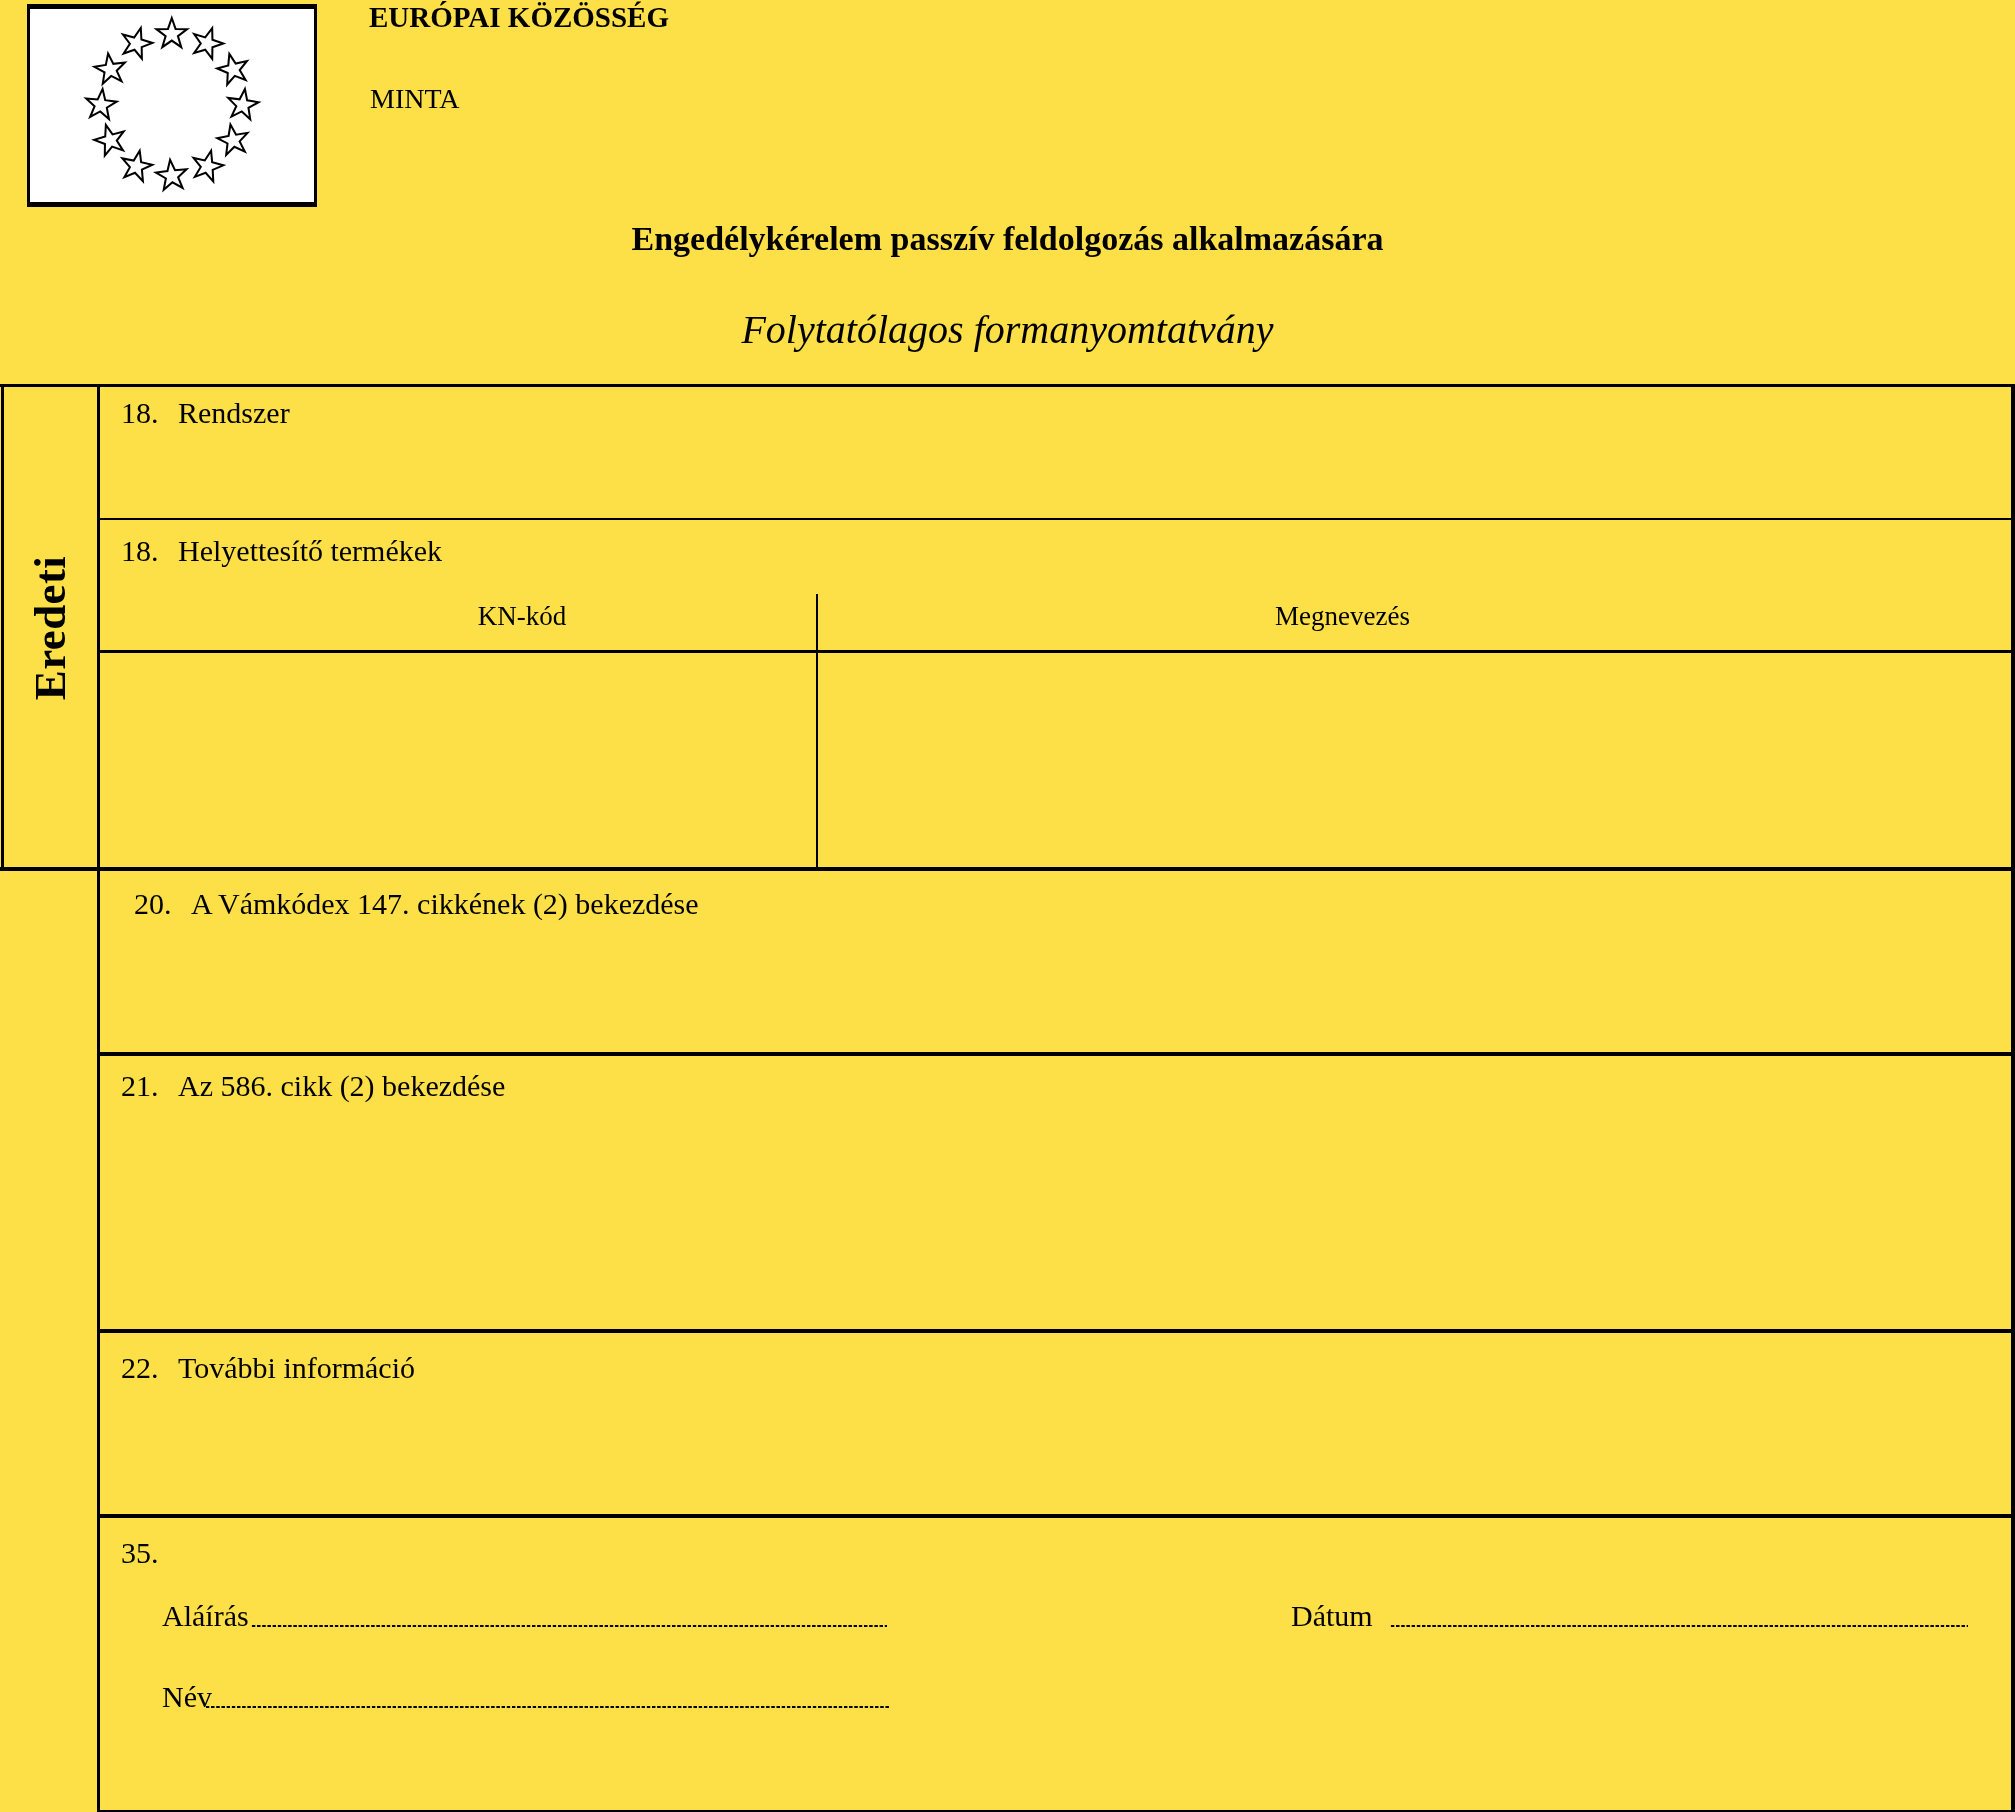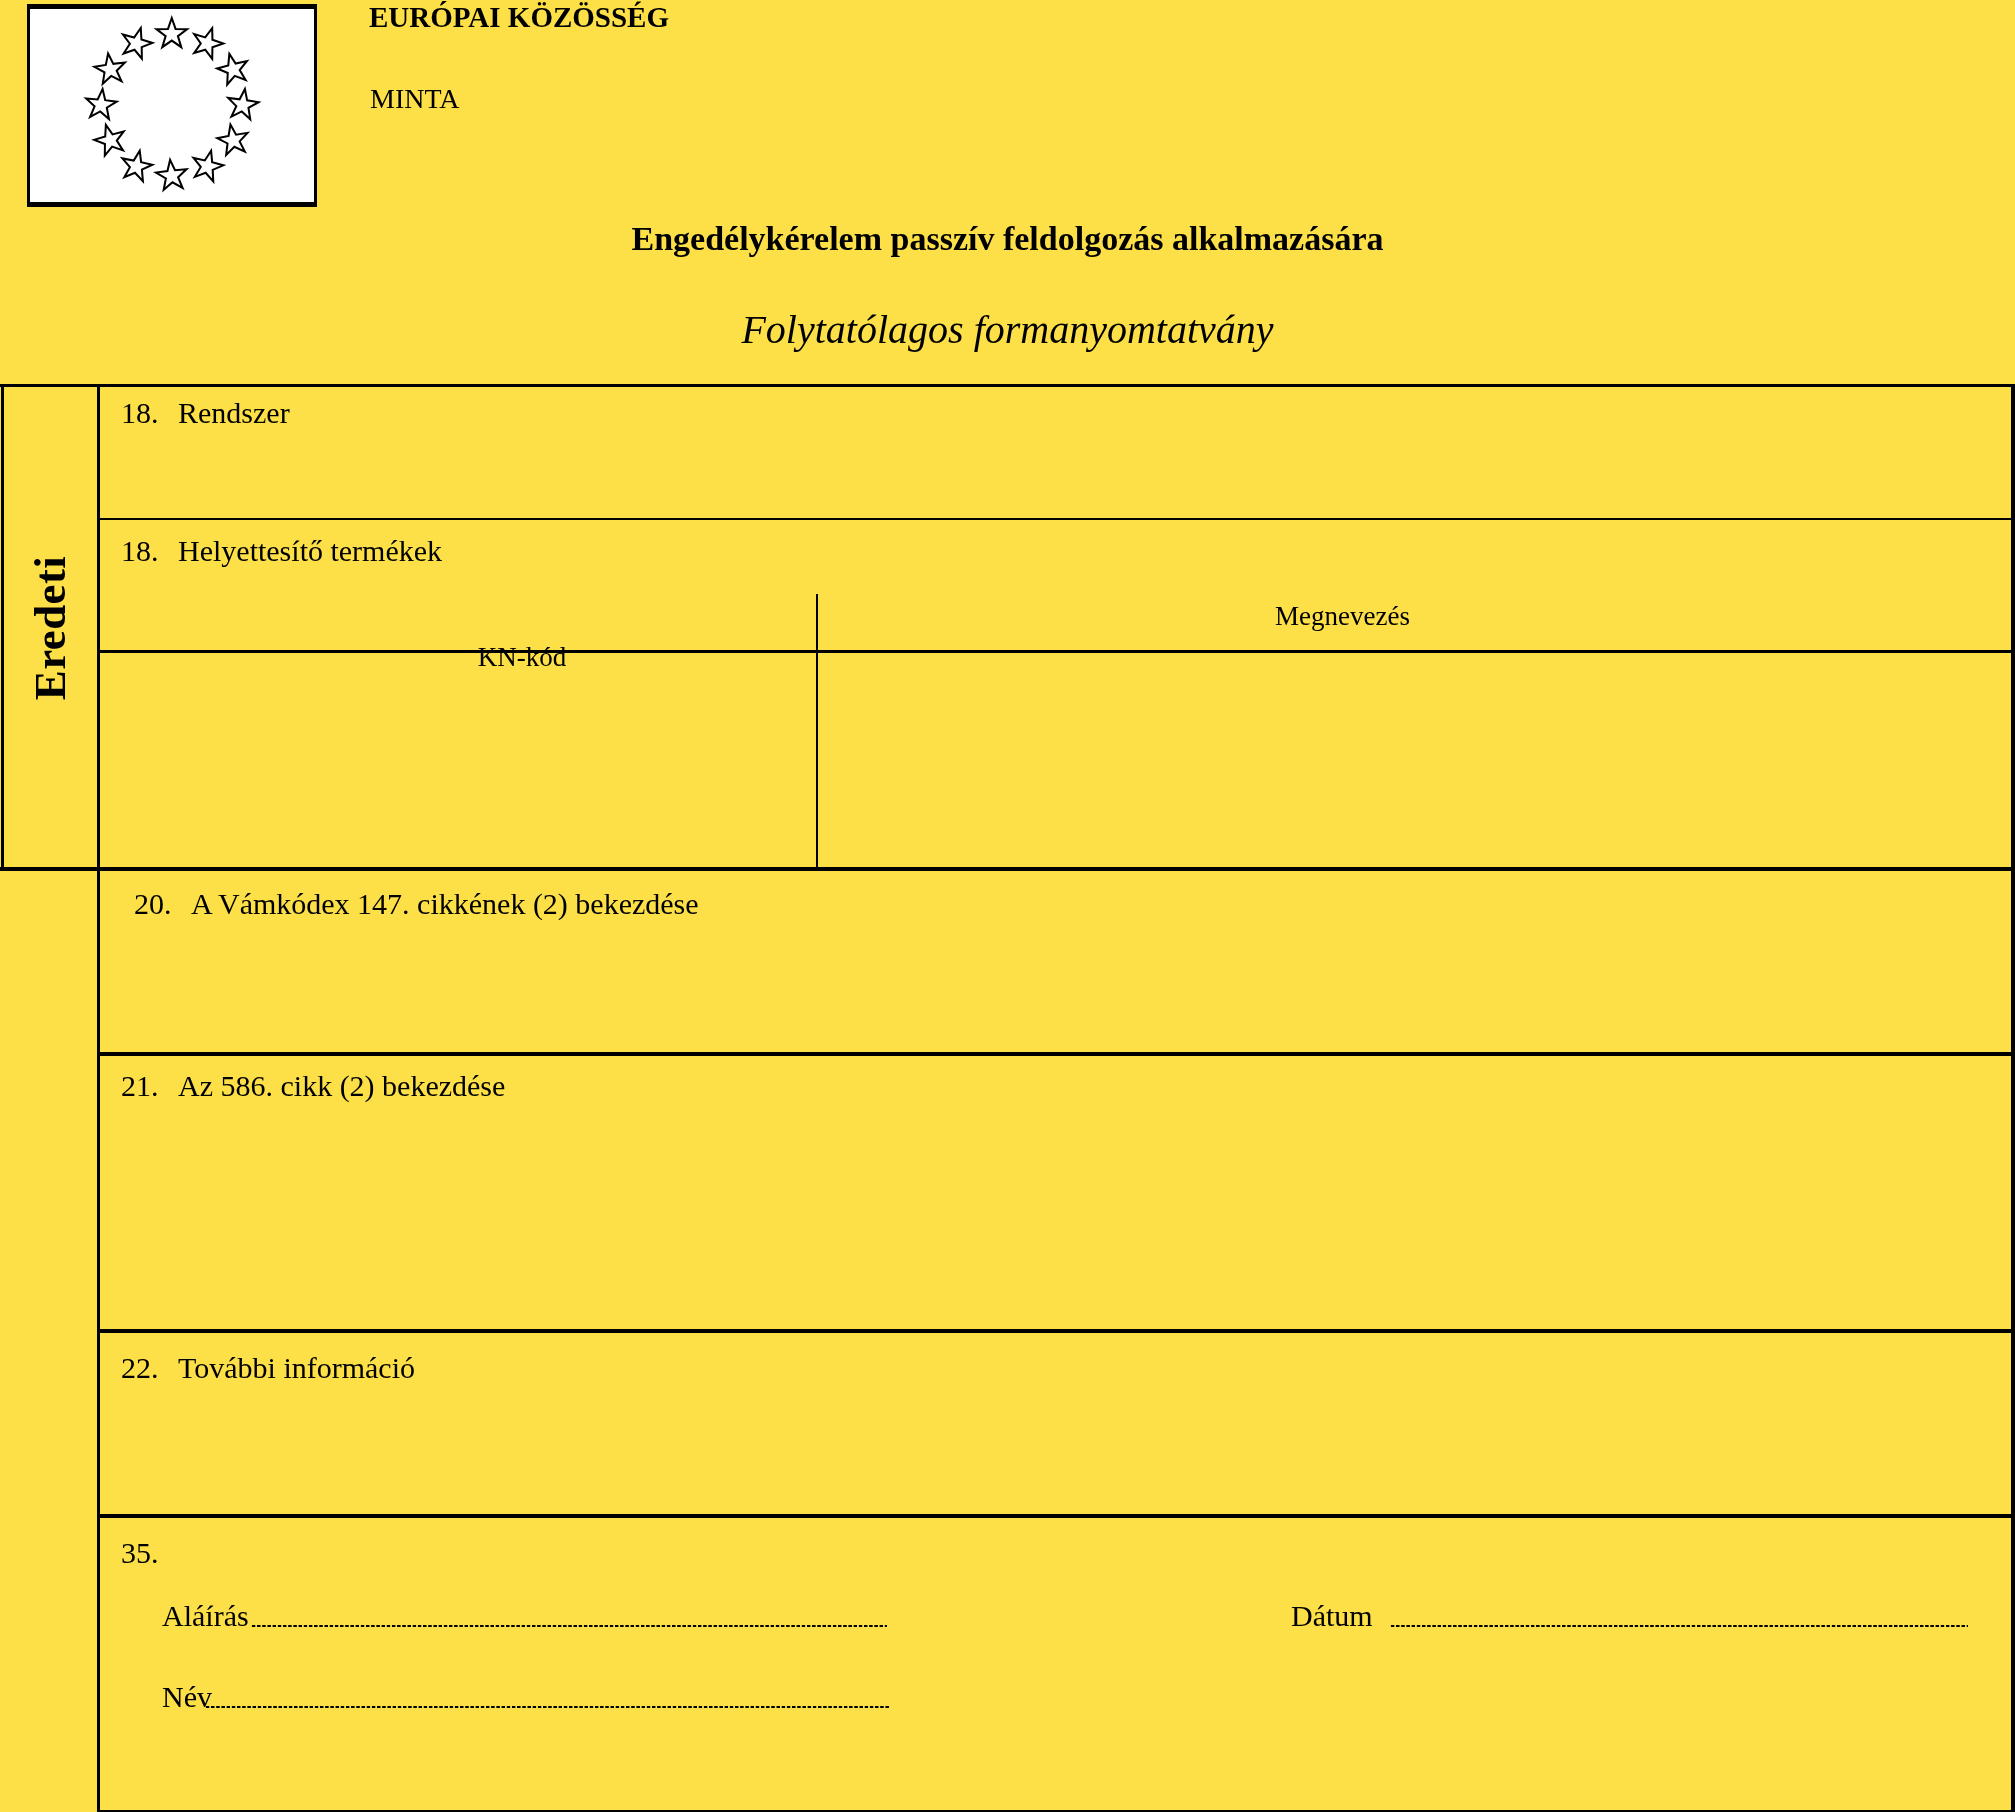--- a/index.html
+++ b/index.html
@@ -92,21 +92,21 @@
     <span>Eredeti</span>
   </div>
 
   <div class="row-label" style="left:121px; top:396px;">
     <span class="num">18.</span><span>Rendszer</span>
   </div>
 
   <div class="row-label" style="left:121px; top:534px;">
     <span class="num">18.</span><span>Helyettesítő termékek</span>
   </div>
-  <div class="col-head" style="left:98px; top:602px; width:848px;margin-top:41px;">KN-kód</div>
+  <div class="col-head" style="left:98px; top:602px; width:848px;">KN-kód</div>
   <div class="col-head" style="left:818px; top:602px; width:1049px;">Megnevezés</div>
   <div class="abs" style="left:98px; top:653px; width:718px; height:214px;"></div>
   <div class="abs" style="left:818px; top:653px; width:1193px; height:214px;"></div>
 
   <div class="row-label" style="left:134px; top:887px;">
     <span class="num">20.</span><span>A Vámkódex 147. cikkének (2) bekezdése</span>
   </div>
 
   <div class="row-label" style="left:121px; top:1069px;">
     <span class="num">21.</span><span>Az 586. cikk (2) bekezdése</span>

